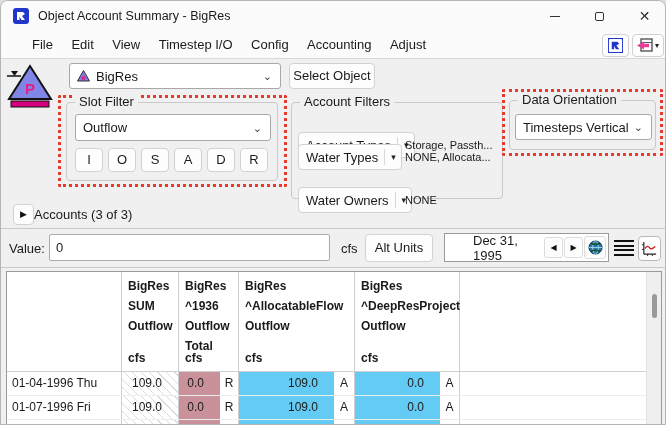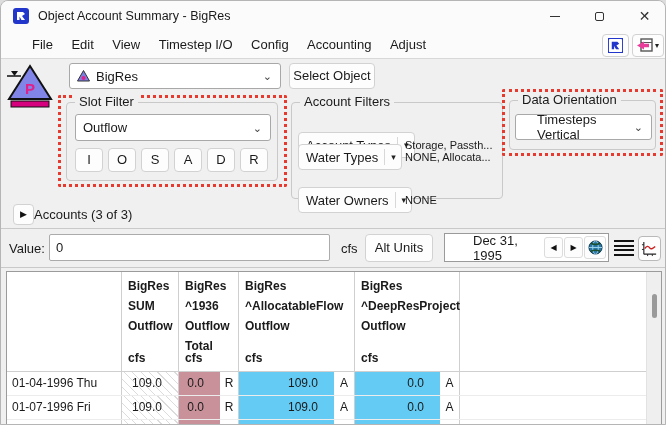--- a/index.html
+++ b/index.html
@@ -41,21 +41,21 @@
   #slot-combo { position:absolute; left:8px; top:11px; width:196px; height:27px; padding-left:7px; }
   #slot-btns { position:absolute; left:8px; top:45px; display:flex; gap:5px; }
   .io-btn { width:28px; height:24px; background:#fdfdfd; border:1px solid #d2d2d2; border-radius:4px; font-size:13px; text-align:center; line-height:22px; }
   #grp-acct { left:290px; top:101px; width:212px; height:97px; }
   .af-row { position:absolute; left:6px; height:26px; display:flex; align-items:center; }
   .af-btn { height:26px; background:#fdfdfd; border:1px solid #d2d2d2; border-radius:4px; display:flex; align-items:center; font-size:13px; padding:0 5px 0 7px; gap:6px; }
   .af-btn .sep { width:1px; height:16px; background:#d8d8d8; }
   .af-btn .dd { font-size:9px; color:#222; }
   .af-val { position:absolute; left:107px; font-size:11px; white-space:nowrap; }
   #grp-orient { left:508px; top:99px; width:147px; height:50px; }
-  #orient-combo { position:absolute; left:5px; top:13px; width:137px; height:26px; padding-left:21px; }
+  #orient-combo { position:absolute; left:5px; top:13px; width:137px; height:26px; padding-left:7px; }
   
   #acct-expand-btn { position:absolute; left:12px; top:203px; width:21px; height:21px; background:#fdfdfd; border:1px solid #d2d2d2; border-radius:4px; font-size:9px; text-align:center; line-height:19px; color:#111; }
   #acct-expand-label { position:absolute; left:33px; top:206px; font-size:13px; }
   .hsep { position:absolute; left:0; width:666px; height:1px; background:#c9c9c9; }
   
   #value-label { position:absolute; left:8px; top:240px; font-size:13px; }
   #value-input { position:absolute; left:48px; top:233px; width:281px; height:27px; background:#fff; border:1px solid #ababab; border-radius:2px; font-size:13px; line-height:25px; padding-left:6px; }
   #units-label { position:absolute; left:340px; top:240px; font-size:13px; }
   #alt-units { position:absolute; left:364px; top:233px; width:68px; height:28px; background:#fdfdfd; border:1px solid #d2d2d2; border-radius:4px; font-size:13px; text-align:center; line-height:26px; }
   #date-widget { position:absolute; left:443px; top:232px; width:165px; height:29px; border:1px solid #9a9a9a; background:#fff; display:flex; align-items:center;padding-left:22px; }

